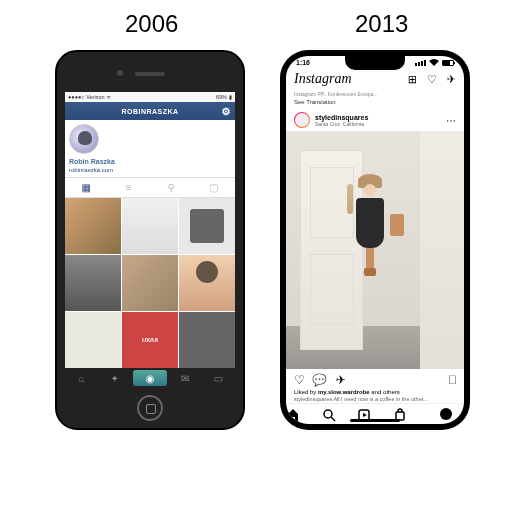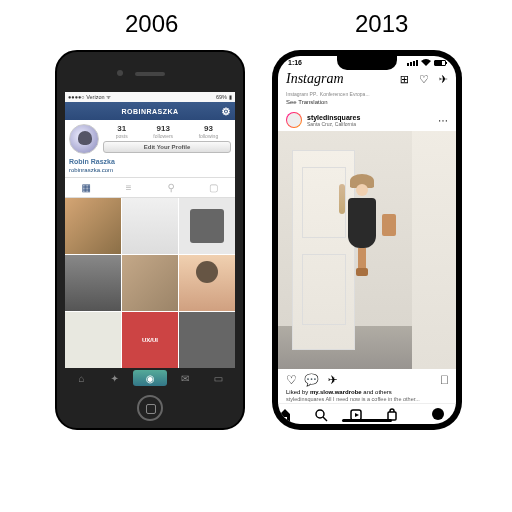--- a/index.html
+++ b/index.html
@@ -56,21 +56,21 @@
   .c7{background:#e8e8e0;} 
   .c8{background:#c44;color:#fff;font-size:6px;font-weight:bold;display:flex;align-items:center;justify-content:center;}
   .c9{background:#666;}
 
   .nav-old { display:flex; background:#222; height:20px; }
   .nav-old-item { flex:1; display:flex; align-items:center; justify-content:center; color:#888; font-size:10px; }
   .nav-old-item.ig { background:linear-gradient(#5a9,#378); border-radius:3px; margin:2px; color:#fff; }
 
   
   .phone-new {
-    position: absolute; top: 50px; left: 272px;
+    position: absolute; top: 50px; left: 280px;
     width: 190px; height: 380px;
     background:#000; border-radius:28px; padding:6px;
   }
   .screen-new { width:100%; height:100%; background:#fff; border-radius:22px; overflow:hidden; position:relative; display:flex; flex-direction:column; font-size:7px; }
   .notch { position:absolute; top:0; left:50%; transform:translateX(-50%); width:60px; height:14px; background:#000; border-radius:0 0 10px 10px; z-index:10; }
 
   .status-new { display:flex; justify-content:space-between; padding:3px 10px; font-size:7px; font-weight:600; }
   .status-new-right { display:flex; gap:3px; align-items:center; }
   .sig { display:flex; gap:1px; align-items:flex-end; }
   .bar { width:2px; background:#000; }
@@ -137,37 +137,20 @@
         <span>69%</span>
         <span>▮</span>
       </span>
     </div>
     <div class="header-old">
       <span>ROBINRASZKA</span>
       <span class="gear">⚙</span>
     </div>
     <div class="profile-old">
       <div class="avatar-old"></div>
-      <div class="stats">
-        <div class="stats-row">
-          <div>
-              <div class="stat-num">31</div>
-              <div class="stat-lbl">posts</div>
-            </div>
-          <div>
-              <div class="stat-num">913</div>
-              <div class="stat-lbl">followers</div>
-            </div>
-          <div>
-              <div class="stat-num">93</div>
-              <div class="stat-lbl">following</div>
-            </div>
-        </div>
-        <div class="edit-btn">Edit Your Profile</div>
-      </div>
     </div>
     <div class="name-old">Robin Raszka</div>
     <div class="link-old">robinraszka.com</div>
     <div class="tabs-old">
       <div class="tab-old active">▦</div>
       <div class="tab-old">≡</div>
       <div class="tab-old">⚲</div>
       <div class="tab-old">▢</div>
     </div>
     <div class="grid-old">

